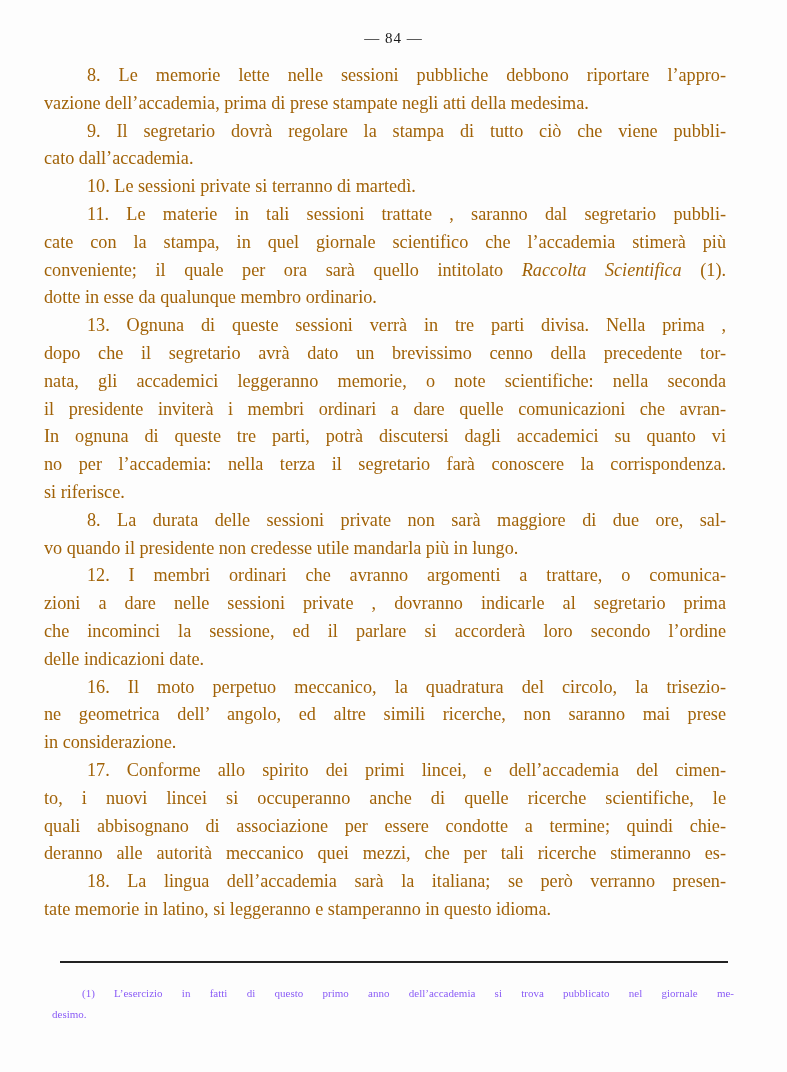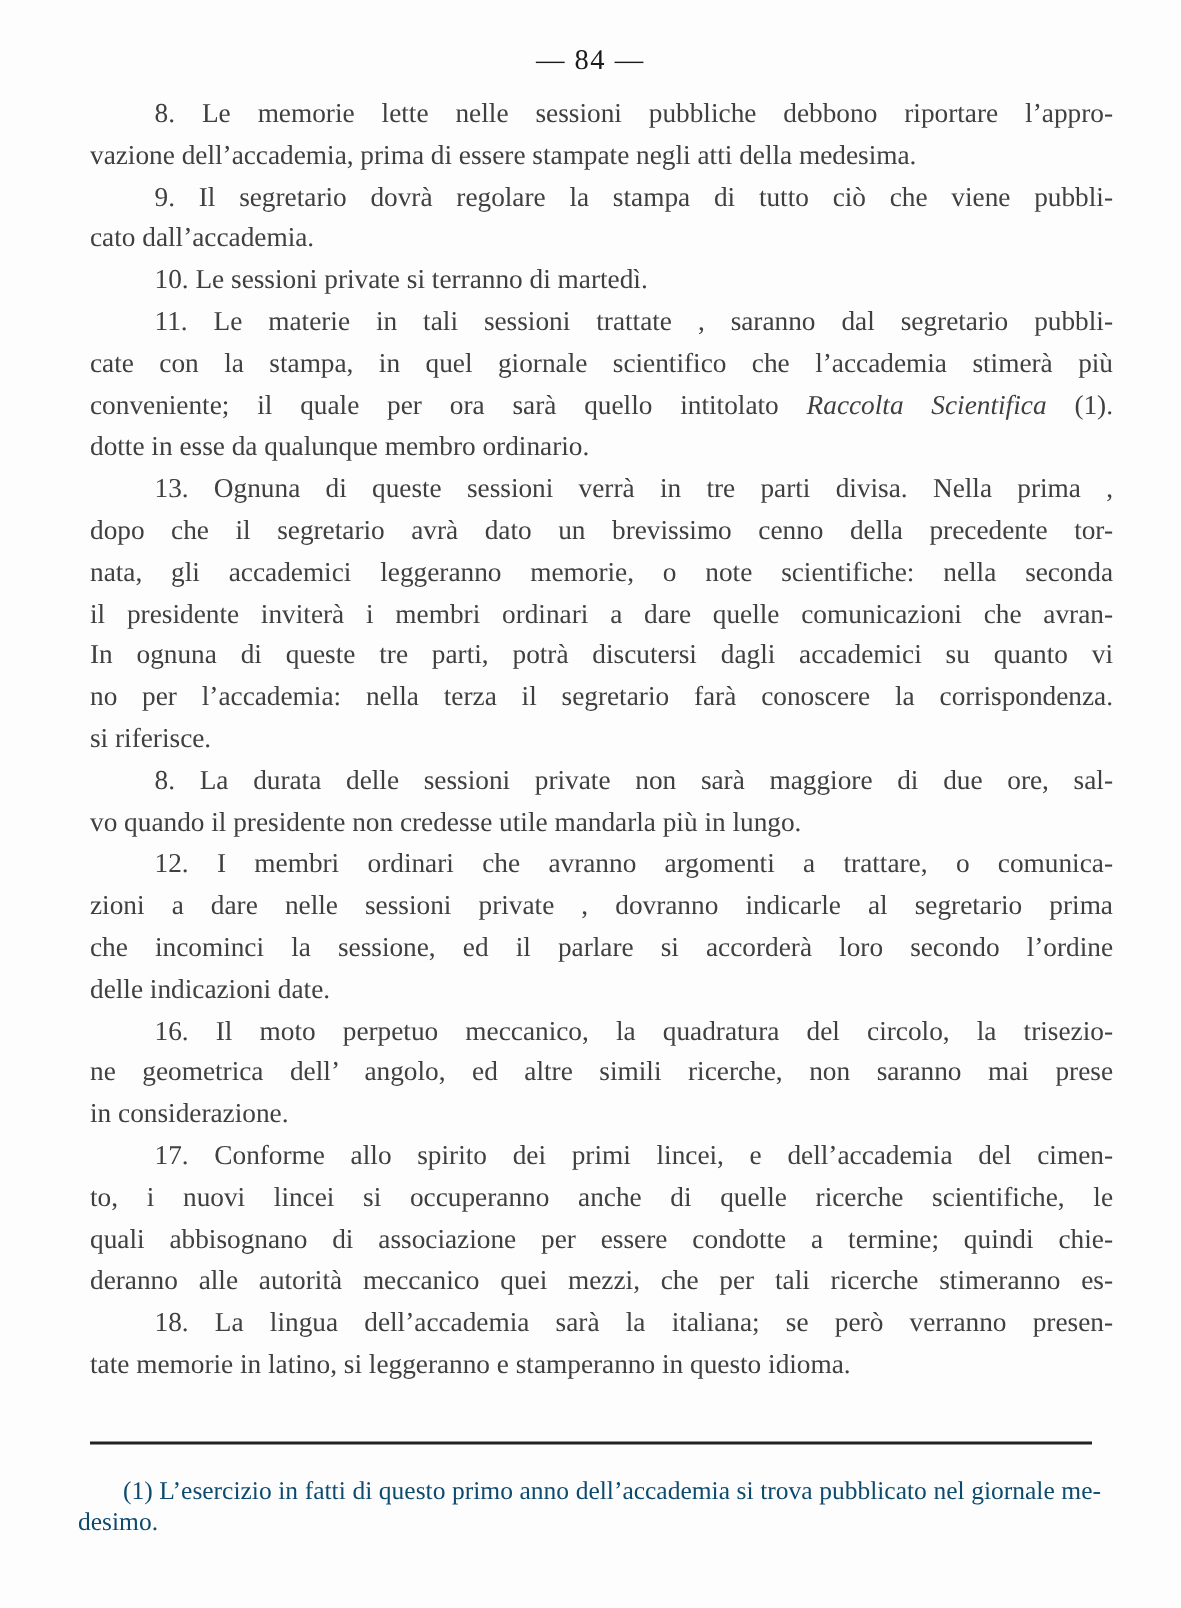--- a/index.html
+++ b/index.html
@@ -1,56 +1,56 @@
 <!DOCTYPE html>
 <html><head>
   <meta charset="utf-8">
   <style>
     html, body { margin: 0; padding: 0; background: #ffffff; }
     body { width: 787px; height: 1072px; position: relative; overflow: hidden; }
     .page { position: absolute; left: 0; top: 0; width: 787px; height: 1072px; background: #fdfdfd; }
     .page-number {
       position: absolute; left: 0; width: 787px; top: 30px; text-align: center;
-      font-family: "Liberation Serif", "DejaVu Serif", serif; font-size: 19px; color: #1a1a1a;
+      font-family: "Liberation Serif", "DejaVu Serif", serif; font-size: 15px; color: #1a1a1a;
       letter-spacing: 1px;
     }
     .body-text {
-      position: absolute; left: 60px; width: 682px; top: 62px;
-      font-family: "Liberation Serif", "DejaVu Serif", serif; font-size: 18.2px; color: #404040;
+      position: absolute; left: 44px; width: 682px; top: 62px;
+      font-family: "Liberation Serif", "DejaVu Serif", serif; font-size: 18.2px; color: #a16207;
       line-height: 27.8px;
     }
     .line {
       display: block; height: 27.8px; white-space: nowrap;
       text-align: justify; text-align-last: justify;
     }
     .line.last { text-align-last: left; }
     .line.indent { padding-left: 43px; }
     .italic { font-style: italic; }
     .rule {
       position: absolute; left: 60px; width: 668px; top: 961px; height: 2px; background: #222;
     }
     .footnote {
       position: absolute; left: 52px; width: 682px; top: 983px;
-      font-family: "Liberation Serif", "DejaVu Serif", serif; font-size: 17px; color: #0c4a6e;
+      font-family: "Liberation Serif", "DejaVu Serif", serif; font-size: 11px; color: #8b5cf6;
       line-height: 21px;
     }
     .footnote .line { height: 21px; }
     .footnote .line.indent { padding-left: 30px; }
   </style>
 </head>
 <body>
 
 <div class="page">
   <div class="page-number">— 84 —</div>
 
   <div class="body-text">
 
     <div>
       <span class="line indent">8. Le memorie lette nelle sessioni pubbliche debbono riportare l’appro-</span>
-      <span class="line last">vazione dell’accademia, prima di essere stampate negli atti della medesima.</span>
+      <span class="line last">vazione dell’accademia, prima di prese stampate negli atti della medesima.</span>
     </div>
 
     <div>
       <span class="line indent">9. Il segretario dovrà regolare la stampa di tutto ciò che viene pubbli-</span>
       <span class="line last">cato dall’accademia.</span>
     </div>
 
     <div>
       <span class="line indent last">10. Le sessioni private si terranno di martedì.</span>
     </div>

